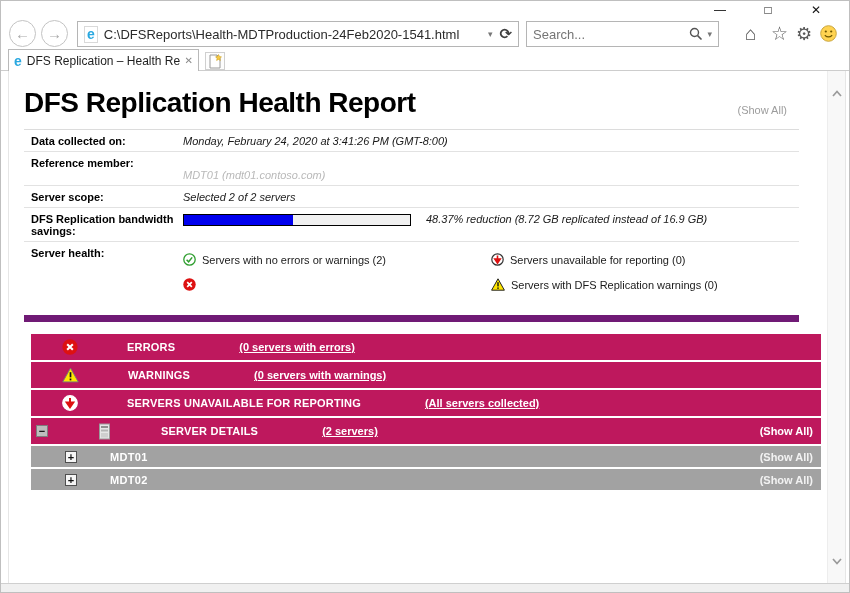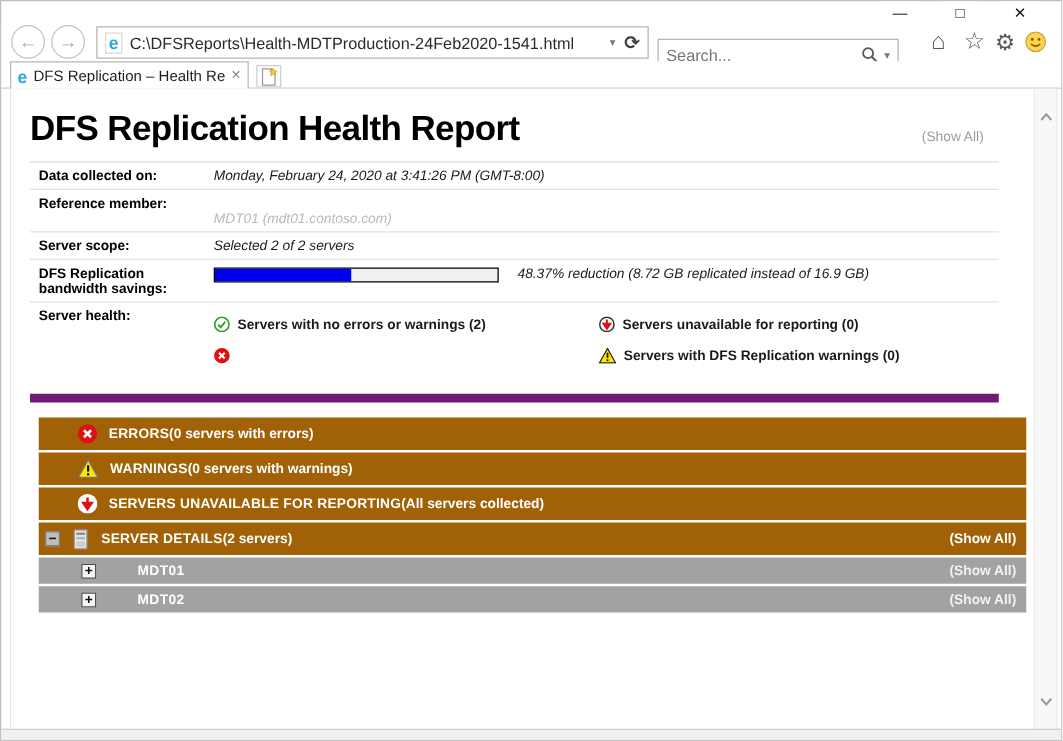--- a/index.html
+++ b/index.html
@@ -17,21 +17,21 @@
   
   .navbar { position:absolute; left:0; top:18px; width:848px; height:30px; background:#fff; }
   .nav-circle { position:absolute; top:1px; width:27px; height:27px; border:1px solid #c3c3c3; border-radius:50%; color:#a9a9a9; font-size:15px; text-align:center; line-height:25px; background:#fff; }
   .nav-back { left:8px; z-index:2; }
   .nav-fwd { left:40px; z-index:2; }
   .addressbar { position:absolute; left:76px; top:2px; width:442px; height:26px; border:1px solid #b5b5b5; background:#fff; display:flex; align-items:center; padding:0 6px; }
   .ie-e { color:#29a8e0; font-weight:bold; font-size:14px; font-style:normal; margin-right:6px; border:1px solid #d9d9d9; padding:0 2px 1px 2px; background:#fff; line-height:14px; }
   .url-text { font-size:13px; color:#2b2b2b; white-space:nowrap; overflow:hidden; flex:1; }
   .addr-dd { color:#777; font-size:9px; margin:0 7px 0 4px; }
   .addr-refresh { color:#3f3f3f; font-size:15px; font-weight:bold; }
-  .searchbox { position:absolute; left:525px; top:12px; width:193px; height:26px; border:1px solid #b5b5b5; background:#fff; display:flex; align-items:center; padding:0 6px; }
+  .searchbox { position:absolute; left:525px; top:2px; width:193px; height:26px; border:1px solid #b5b5b5; background:#fff; display:flex; align-items:center; padding:0 6px; }
   .searchbox input { border:none; outline:none; flex:1; font-size:13px; color:#333; font-family:"Liberation Sans","DejaVu Sans",sans-serif; min-width:0; }
   .search-dd { color:#777; font-size:9px; margin-left:4px; }
   .toolbar-icon { position:absolute; top:3px; color:#5a5a5a; text-align:center; cursor:default; }
   .ic-home { left:744px; font-size:19px; line-height:24px; }
   .ic-star { left:770px; font-size:19px; line-height:24px; }
   .ic-gear { left:795px; font-size:18px; line-height:24px; }
   .ic-smile { left:819px; top:6px; }
 
   
   .tabband { position:absolute; left:0; top:48px; width:848px; height:22px; background:#fff; border-bottom:1px solid #cdcdcd; }
@@ -49,38 +49,38 @@
   .sb-up { top:16px; }
   .sb-down { bottom:16px; }
 
   
   .content { position:absolute; left:0; top:0; width:820px; height:513px; padding:14px 30px 0 15px; overflow:hidden; }
   .report-title { font-size:28px; font-weight:bold; color:#000; line-height:35px; max-width:440px; letter-spacing:-0.5px; }
   .title-showall { position:absolute; top:33px; right:42px; font-size:11px; color:#9c9c9c; }
   .sep { border-bottom:1px solid #dcdcdc; margin-top:9px; }
 
   .frow { display:flex; border-bottom:1px solid #e2e2e2; padding:5px 0 4px 7px; font-size:11px; }
-  .frow-label { width:140px; font-weight:bold; color:#000; flex-shrink:0; }
+  .frow-label { width:152px; font-weight:bold; color:#000; flex-shrink:0; }
   .frow-value { color:#1a1a1a;font-style:italic; }
   .muted { color:#b9b9b9;margin-top:12px; }
 
   .bw-wrap { display:flex; align-items:flex-start; }
   .progress { width:228px; height:12px; border:1px solid #000; background:#f0f0f0; margin-right:15px; margin-top:1px; flex-shrink:0; }
   .progress-fill { height:100%; background:#0000ee; }
 
-  .health-grid { display:grid; grid-template-columns:308px auto; grid-auto-rows:25px; align-items:center; padding-bottom:14px;font-weight:bold; }
+  .health-grid { display:grid; grid-template-columns:308px auto; grid-auto-rows:25px; align-items:center; padding-bottom:14px; }
   .health-item { display:flex; align-items:center; font-size:11px; color:#1a1a1a; }
   .health-item svg { margin-right:6px; flex-shrink:0; }
 
   
   .bars { margin:12px 0 0 7px; width:790px; }
-  .bar { height:26px; background:#a16207; color:#fff; display:flex; align-items:center; margin-bottom:2px; font-size:11px; font-weight:bold; }
+  .bar { height:26px; background:#be185d; color:#fff; display:flex; align-items:center; margin-bottom:2px; font-size:11px; font-weight:bold;gap:40px; }
   .bar-icon3 { margin-left:31px; margin-right:9px; display:flex; }
   .bar-title { letter-spacing:0.2px; }
-  .bar-sub { margin-left:0; }
+  .bar-sub { margin-left:24px;text-decoration:underline; }
   .bar-showall { margin-left:auto; margin-right:8px; font-weight:bold; font-size:11px; color:#fff; }
   .toggle-box { width:12px; height:12px; border:1px solid #7e7e7e; background:#bdbdbd; color:#111; font-size:11px; line-height:10px; text-align:center; margin-left:5px; flex-shrink:0; font-weight:bold; }
   .server-glyph { margin-left:10px; margin-right:9px; display:flex; }
   .srow { height:21px; background:#a2a2a2; color:#fff; display:flex; align-items:center; margin-bottom:2px; font-size:11px; font-weight:bold; }
   .srow .toggle-box { margin-left:34px; background:#f5f5f5; border-color:#4f4f4f; }
   .srow-name { margin-left:33px; letter-spacing:0.3px; }
   .srow-showall { margin-left:auto; margin-right:8px; color:#f2f2f2; font-size:11px; }
 </style>
 </head>
 <body>

